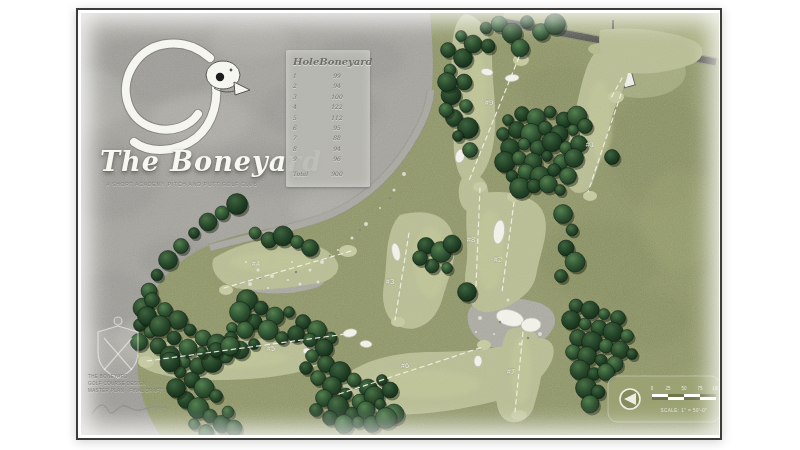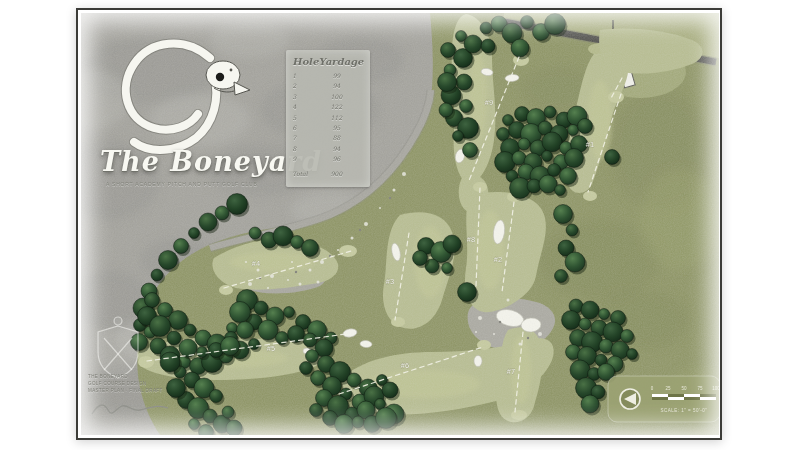--- a/index.html
+++ b/index.html
@@ -659,21 +659,21 @@
   </svg>
 
   <div class="vignette"></div>
 
   <div class="title">The Boneyard</div>
   <div class="subtitle">A SHORT ACADEMY PITCH AND PUTT GOLF CLUB</div>
 
   <div class="ytable">
     <div class="yt-head">
       <span>Hole</span>
-      <span>Yardage</span>
+      <span>Boneyard</span>
     </div>
     <div class="yt-rows">
       <div class="yt-row">
           <span class="h">1</span>
           <span class="v">99</span>
         </div>
       <div class="yt-row">
           <span class="h">2</span>
           <span class="v">94</span>
         </div>

